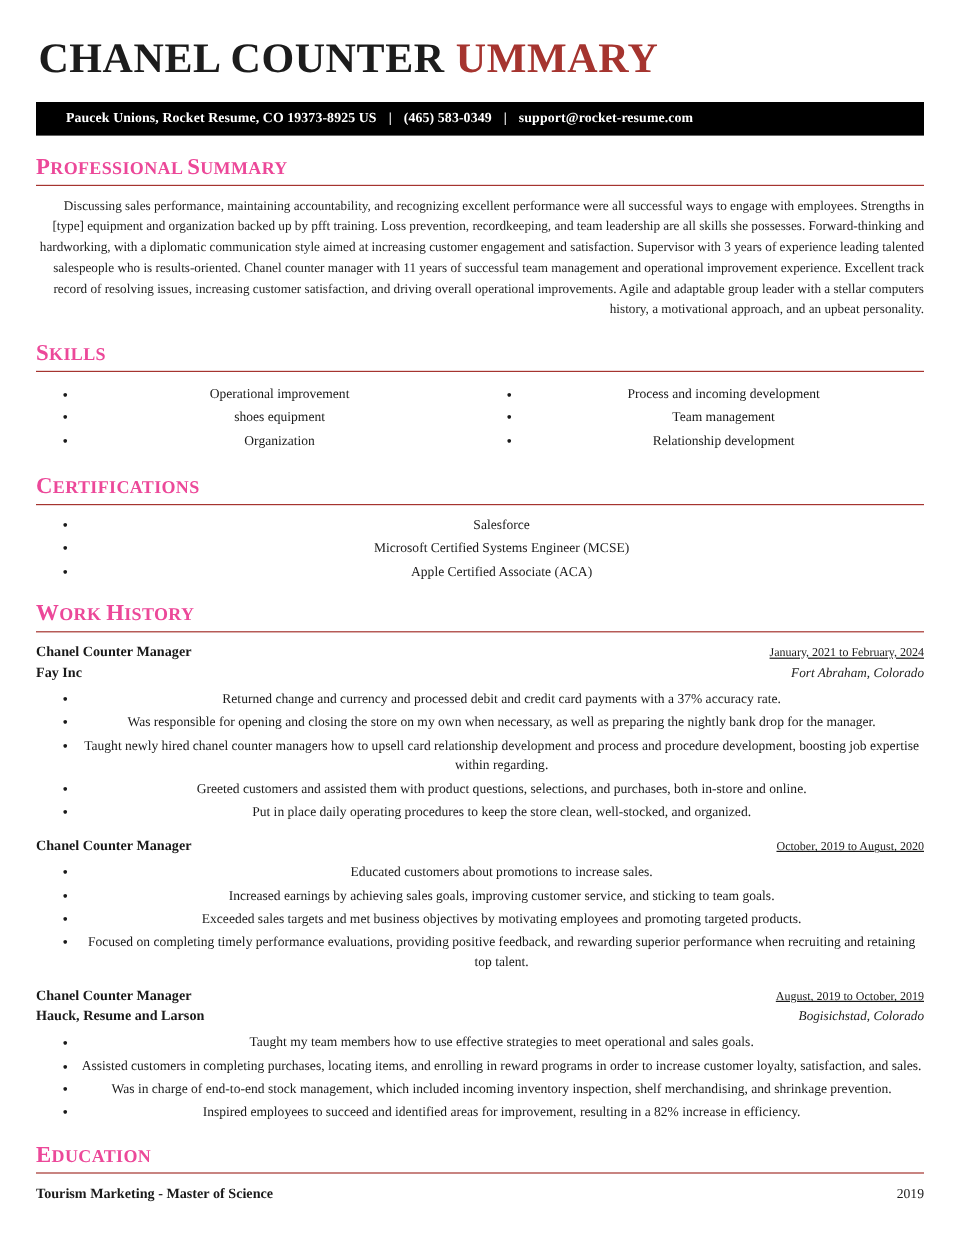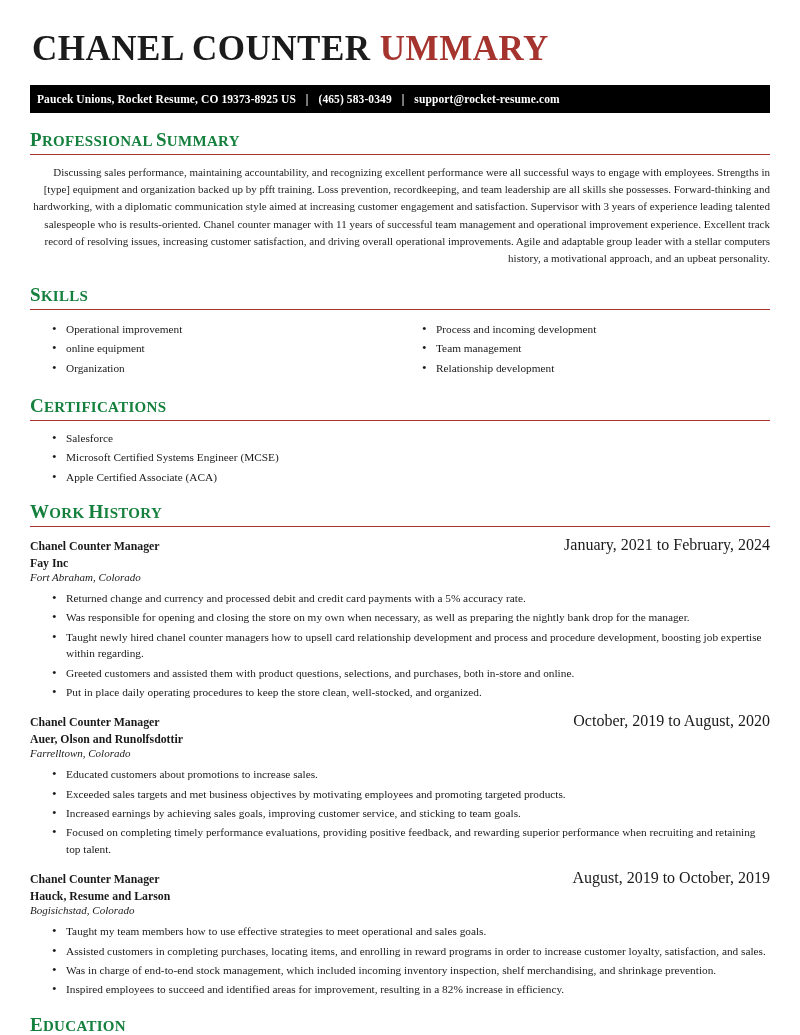--- a/index.html
+++ b/index.html
@@ -27,32 +27,32 @@
     font-variant: normal;
   }
   .name-first { color: #1c1c1c; }
   .name-last { color: #a5342f; }
 
   .contact-bar {
     background: #000000;
     color: #ffffff;
     font-size: 11.5px;
     font-weight: bold;
-    padding: 8px 10px 8px 7px;
+    padding: 8px 10px 8px 25px;
     letter-spacing: 0.1px;
   }
   .contact-bar .sep { padding: 0 7px; font-weight: bold; }
 
   
   .section { margin-top: 16px; }
   .section-title {
     font-size: 19px;
     font-weight: bold;
     letter-spacing: 0.3px;
-    color: #15803d;
+    color: #ec4899;
     padding-bottom: 3px;
   }
   .section-title .sc { font-size: 15px; }
   .rule {
     border-bottom: 1.6px solid #a5342f;
     margin-bottom: 9px;
   }
 
   .summary {
     font-size: 11px;
@@ -66,20 +66,21 @@
     margin: 2px 0 0 0;
     padding-left: 22px;
     list-style: none;
   }
   ul.bullets li {
     font-size: 11.3px;
     line-height: 1.45;
     margin-bottom: 3px;
     position: relative;
     padding-left: 14px;
+    text-align: center;
   }
   ul.bullets li::before {
     content: "\2022";
     position: absolute;
     left: 0;
     top: -1px;
     font-size: 13px;
     color: #1a1a1a;
   }
 
@@ -96,34 +97,35 @@
     display: flex;
     justify-content: space-between;
     align-items: baseline;
   }
   .job-title {
     font-size: 11.8px;
     font-weight: bold;
     color: #1a1a1a;
   }
   .job-dates {
-    font-size: 16px;
-    color: #1a1a1a;
+    font-size: 10px;
+    color: #1a1a1a;
+    text-decoration: underline;
   }
   .job-company {
     font-size: 11.8px;
     font-weight: bold;
     color: #1a1a1a;
   }
   .job-location {
     font-size: 11px;
     font-style: italic;
     color: #1a1a1a;
   }
-  .job-row.second { margin-top: 2px; flex-direction: column; }
+  .job-row.second { margin-top: 2px; }
   .job ul.bullets { margin-top: 7px; }
 
   
   .edu { margin-bottom: 11px; }
   .edu-row {
     display: flex;
     justify-content: space-between;
     align-items: baseline;
   }
   .edu-degree { font-size: 11.8px; font-weight: bold; }
@@ -157,21 +159,21 @@
 
   <div class="section">
     <div class="section-title">
       <span>S</span><span class="sc">KILLS</span>
     </div>
     <div class="rule"></div>
     <div class="two-col">
       <div class="col-left">
         <ul class="bullets">
           <li>Operational improvement</li>
-          <li>online equipment</li>
+          <li>shoes equipment</li>
           <li>Organization</li>
         </ul>
       </div>
       <div class="col-right">
         <ul class="bullets">
           <li>Process and incoming development</li>
           <li>Team management</li>
           <li>Relationship development</li>
         </ul>
       </div>
@@ -199,41 +201,37 @@
     <div class="job">
       <div class="job-row">
         <span class="job-title">Chanel Counter Manager</span>
         <span class="job-dates">January, 2021 to February, 2024</span>
       </div>
       <div class="job-row second">
         <span class="job-company">Fay Inc</span>
         <span class="job-location">Fort Abraham, Colorado</span>
       </div>
       <ul class="bullets">
-        <li>Returned change and currency and processed debit and credit card payments with a 5% accuracy rate.</li>
+        <li>Returned change and currency and processed debit and credit card payments with a 37% accuracy rate.</li>
         <li>Was responsible for opening and closing the store on my own when necessary, as well as preparing the nightly bank drop for the manager.</li>
         <li>Taught newly hired chanel counter managers how to upsell card relationship development and process and procedure development, boosting job expertise within regarding.</li>
         <li>Greeted customers and assisted them with product questions, selections, and purchases, both in-store and online.</li>
         <li>Put in place daily operating procedures to keep the store clean, well-stocked, and organized.</li>
       </ul>
     </div>
 
     <div class="job">
       <div class="job-row">
         <span class="job-title">Chanel Counter Manager</span>
         <span class="job-dates">October, 2019 to August, 2020</span>
       </div>
-      <div class="job-row second">
-        <span class="job-company">Auer, Olson and Runolfsdottir</span>
-        <span class="job-location">Farrelltown, Colorado</span>
-      </div>
       <ul class="bullets">
         <li>Educated customers about promotions to increase sales.</li>
+        <li>Increased earnings by achieving sales goals, improving customer service, and sticking to team goals.</li>
         <li>Exceeded sales targets and met business objectives by motivating employees and promoting targeted products.</li>
-        <li>Increased earnings by achieving sales goals, improving customer service, and sticking to team goals.</li>
         <li>Focused on completing timely performance evaluations, providing positive feedback, and rewarding superior performance when recruiting and retaining top talent.</li>
       </ul>
     </div>
 
     <div class="job">
       <div class="job-row">
         <span class="job-title">Chanel Counter Manager</span>
         <span class="job-dates">August, 2019 to October, 2019</span>
       </div>
       <div class="job-row second">

